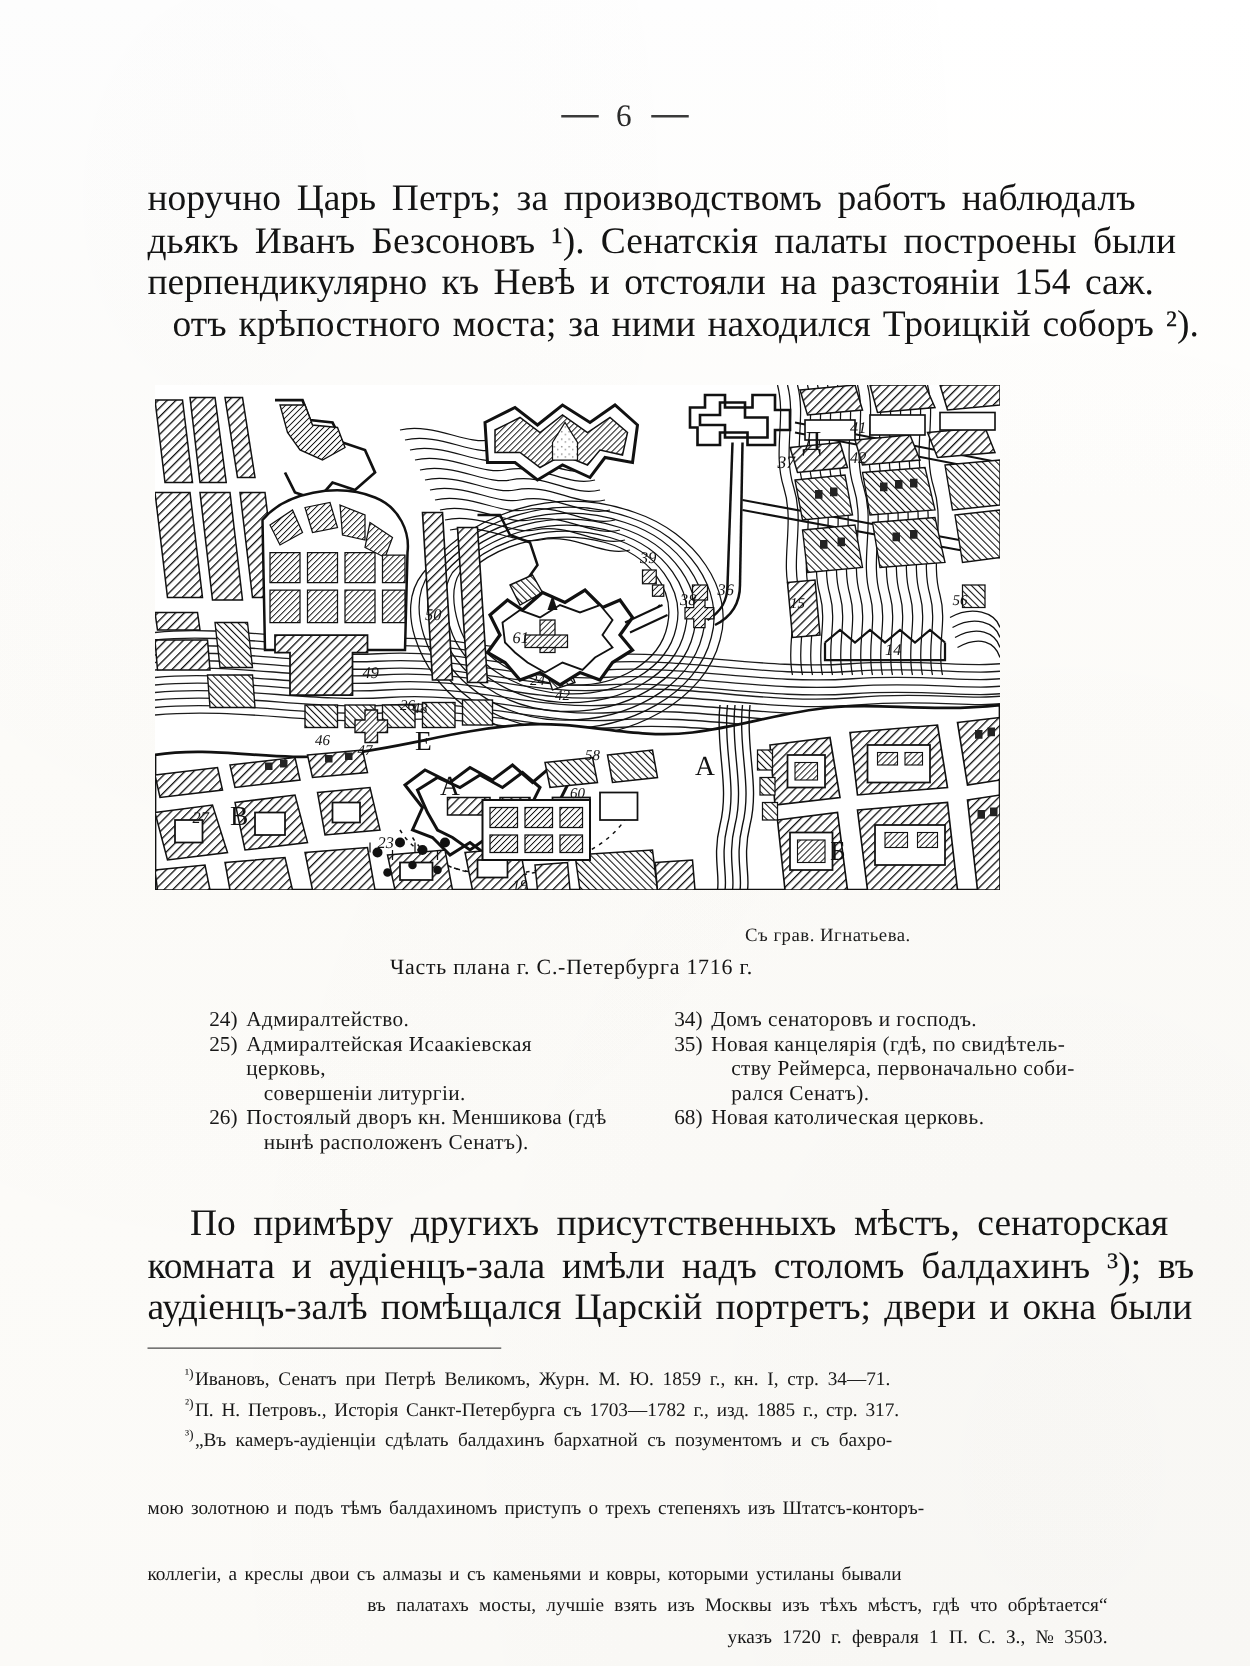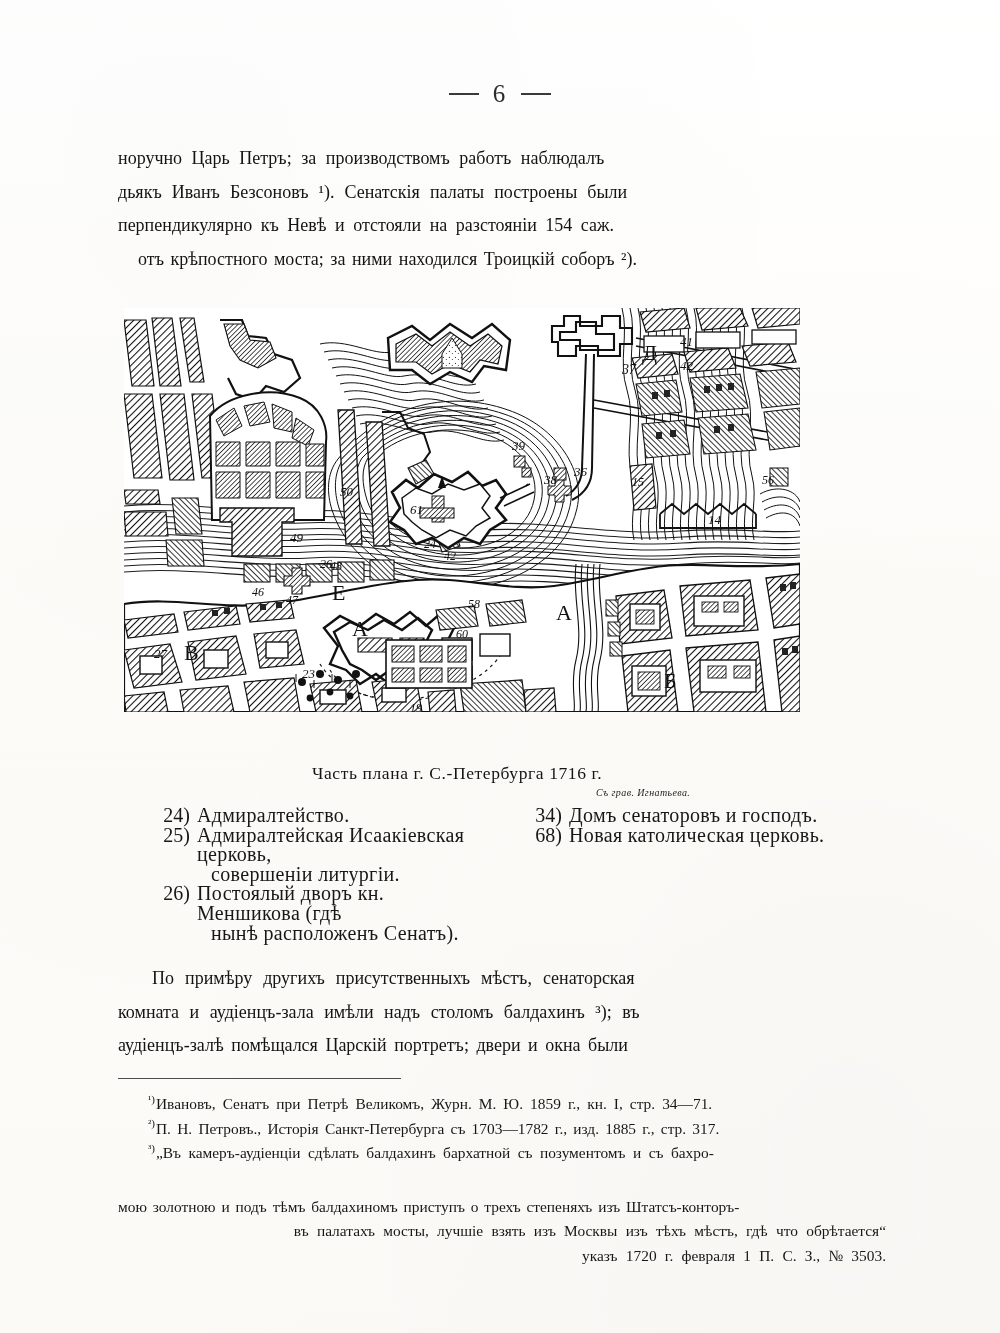--- a/index.html
+++ b/index.html
@@ -45,21 +45,21 @@
     background: #3a3a3a;
     vertical-align: middle;
     margin: 0 14px 5px 14px;
   }
 
   
   .body-block {
     position: absolute;
     left: 118px;
     width: 765px;
-    font-size: 18px;
+    font-size: 30px;
     line-height: 33.5px;
     color: #141414;
   }
   .body-block.first { top: 142px; }
   .body-block.second { top: 962px; }
   .body-line {
     display: block;
     white-space: nowrap;
   }
   
@@ -79,46 +79,44 @@
     top: 308px;
     width: 676px;
     height: 404px;
   }
   .figure svg { display: block; }
 
   .engraver-credit {
     position: absolute;
     left: 596px;
     top: 741px;
-    font-size: 10px;
-    font-style: italic;
+    font-size: 15px;
     color: #1d1d1d;
     letter-spacing: 0.4px;
     white-space: nowrap;
-    margin-top: 46px;
   }
   .figure-caption {
     position: absolute;
     left: 312px;
     top: 763px;
     font-size: 17.5px;
     letter-spacing: 0.6px;
     color: #141414;
     white-space: nowrap;
   }
 
   
   .legend {
     position: absolute;
     left: 160px;
     top: 806px;
     width: 700px;
     display: flex;
     gap: 44px;
-    font-size: 20px;
+    font-size: 17px;
     line-height: 19.6px;
     color: #171717;
   }
   .legend-col { width: 328px; }
   .legend-item {
     display: flex;
     margin-bottom: 0px;
   }
   .legend-num {
     width: 30px;
@@ -657,20 +655,28 @@
       </div>
     </div>
 
     <div class="legend-col right">
 
       <div class="legend-item">
         <span class="legend-num">34)</span>
         <span class="legend-text">Домъ сенаторовъ и господъ.</span>
       </div>
 
+      <div class="legend-item">
+        <span class="legend-num">35)</span>
+        <span class="legend-text">
+          <span>Новая канцелярія (гдѣ, по свидѣтель-</span>
+          <span class="cont">ству Реймерса, первоначально соби-</span>
+          <span class="cont">рался Сенатъ).</span>
+        </span>
+      </div>
 
       <div class="legend-item">
         <span class="legend-num">68)</span>
         <span class="legend-text">Новая католическая церковь.</span>
       </div>
     </div>
   </div>
 
   <div class="body-block second">
     <span class="body-line j4 indent">По примѣру другихъ присутственныхъ мѣстъ, сенаторская</span>
@@ -686,17 +692,18 @@
       <span class="fn-line ind fw0"><span class="fn-marker">¹)</span><span>Ивановъ, Сенатъ при Петрѣ Великомъ, Журн. М. Ю. 1859 г., кн. I, стр. 34—71.</span></span>
     </div>
 
     <div class="fn-para">
       <span class="fn-line ind fw1"><span class="fn-marker">²)</span><span>П. Н. Петровъ., Исторія Санкт-Петербурга съ 1703—1782 г., изд. 1885 г., стр. 317.</span></span>
     </div>
 
     <div class="fn-para">
       <span class="fn-line ind fw2"><span class="fn-marker">³)</span><span>„Въ камеръ-аудіенціи сдѣлать балдахинъ бархатной съ позументомъ и съ бахро-</span></span>
       <span class="fn-line fw3">мою золотною и подъ тѣмъ балдахиномъ приступъ о трехъ степеняхъ изъ Штатсъ-конторъ-</span>
+      <span class="fn-line fw3">коллегіи, а креслы двои съ алмазы и съ каменьями и ковры, которыми устиланы бывали</span>
       <span class="fn-line fw4">въ палатахъ мосты, лучшіе взять изъ Москвы изъ тѣхъ мѣстъ, гдѣ что обрѣтается“</span>
       <span class="fn-line fw4">указъ 1720 г. февраля 1 П. С. З., № 3503.</span>
     </div>
   </div>
 </div>
 
 </body></html>

